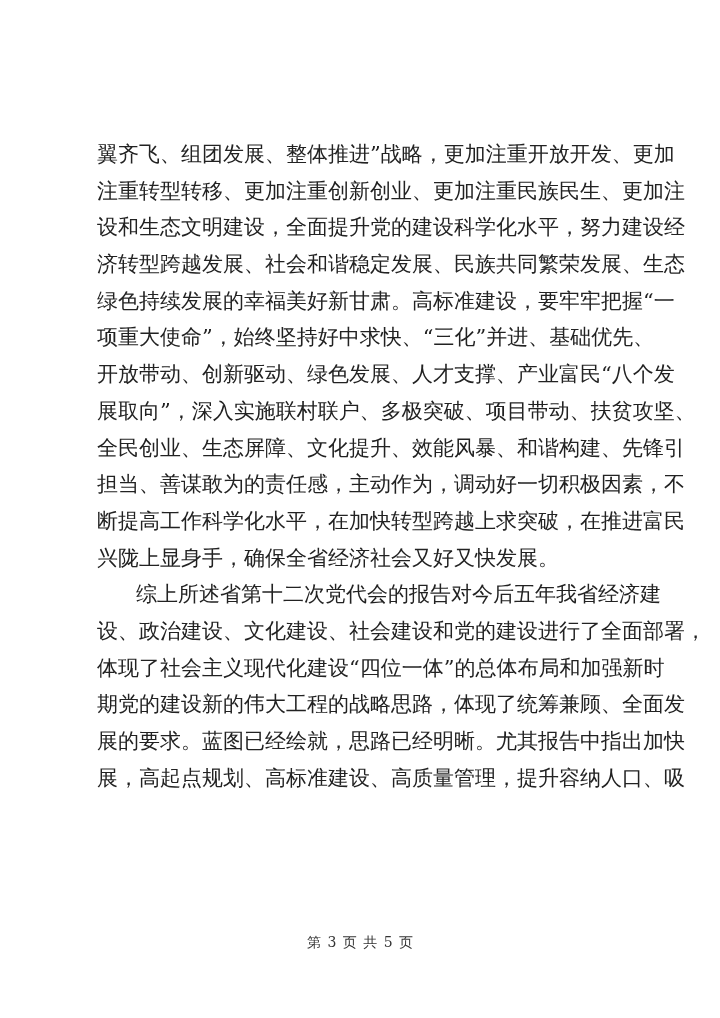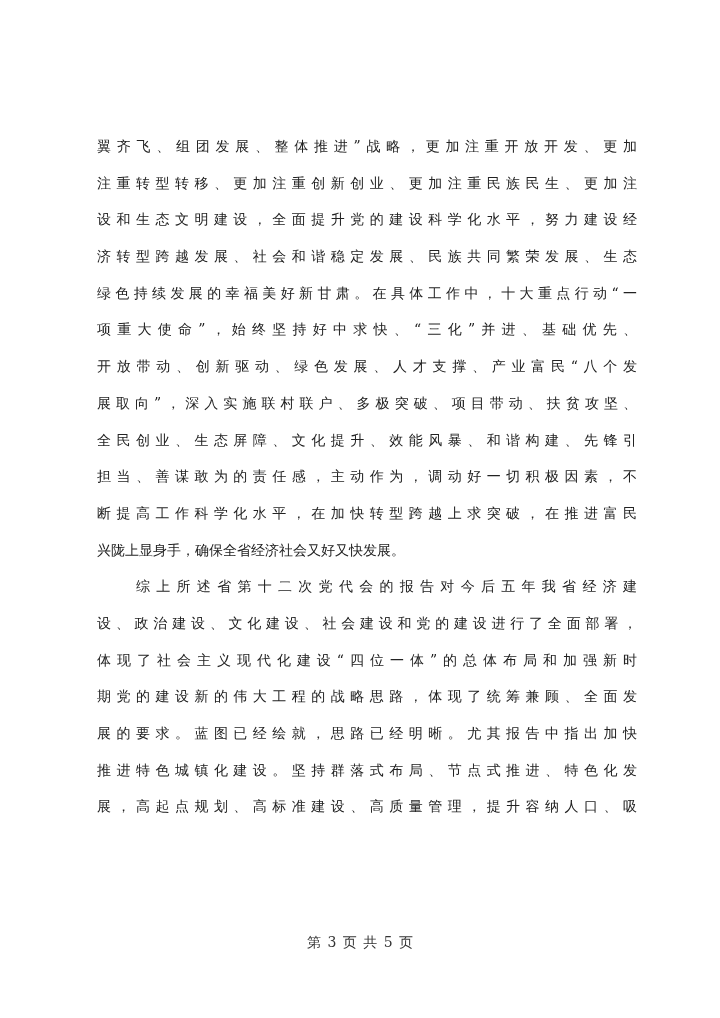--- a/index.html
+++ b/index.html
@@ -1,56 +1,55 @@
 <!DOCTYPE html>
 <html><head>
 <meta charset="utf-8">
 <style>
   html, body { margin: 0; padding: 0; background: #ffffff; }
   body { width: 720px; height: 1018px; position: relative; overflow: hidden; }
   .page { position: absolute; left: 0; top: 0; width: 720px; height: 1018px; background: #ffffff; }
   .body-text {
-    position: absolute; left: 97px; top: 128px; width: 540px;
+    position: absolute; left: 97px; top: 136px; width: 540px;
     font-family: "DejaVu Serif", "Liberation Serif", serif;
-    font-size: 14px; color: #222222; line-height: 36.7px;
+    font-size: 21px; color: #222222; line-height: 36.7px;
   }
   .line { display: block; height: 36.7px; white-space: nowrap; text-align: justify; text-align-last: justify; }
   .line.last { text-align-last: left; }
   .line.indent { padding-left: 39px; }
   .footer {
     position: absolute; left: 0; width: 720px; top: 934px; text-align: center;
     font-family: "DejaVu Serif", "Liberation Serif", serif;
     font-size: 14px; color: #333333; word-spacing: 2px;
   }
 </style>
 </head>
 <body>
 
 <div class="page">
   <div class="body-text">
     <div>
       <span class="line">翼齐飞、组团发展、整体推进”战略，更加注重开放开发、更加</span>
       <span class="line">注重转型转移、更加注重创新创业、更加注重民族民生、更加注</span>
       <span class="line">设和生态文明建设，全面提升党的建设科学化水平，努力建设经</span>
       <span class="line">济转型跨越发展、社会和谐稳定发展、民族共同繁荣发展、生态</span>
-      <span class="line">绿色持续发展的幸福美好新甘肃。在具体工作中，十大重点行动“一</span>
+      <span class="line">绿色持续发展的幸福美好新甘肃。高标准建设，要牢牢把握“一</span>
       <span class="line">项重大使命”，始终坚持好中求快、“三化”并进、基础优先、</span>
       <span class="line">开放带动、创新驱动、绿色发展、人才支撑、产业富民“八个发</span>
       <span class="line">展取向”，深入实施联村联户、多极突破、项目带动、扶贫攻坚、</span>
       <span class="line">全民创业、生态屏障、文化提升、效能风暴、和谐构建、先锋引</span>
       <span class="line">担当、善谋敢为的责任感，主动作为，调动好一切积极因素，不</span>
       <span class="line">断提高工作科学化水平，在加快转型跨越上求突破，在推进富民</span>
       <span class="line last">兴陇上显身手，确保全省经济社会又好又快发展。</span>
     </div>
     <div>
       <span class="line indent">综上所述省第十二次党代会的报告对今后五年我省经济建</span>
       <span class="line">设、政治建设、文化建设、社会建设和党的建设进行了全面部署，</span>
       <span class="line">体现了社会主义现代化建设“四位一体”的总体布局和加强新时</span>
       <span class="line">期党的建设新的伟大工程的战略思路，体现了统筹兼顾、全面发</span>
       <span class="line">展的要求。蓝图已经绘就，思路已经明晰。尤其报告中指出加快</span>
-      <span class="line">推进特色城镇化建设。坚持群落式布局、节点式推进、特色化发</span>
       <span class="line">展，高起点规划、高标准建设、高质量管理，提升容纳人口、吸</span>
     </div>
   </div>
   <div class="footer">
     <span>第 3 页  共 5 页</span>
   </div>
 </div>
 
 </body></html>

